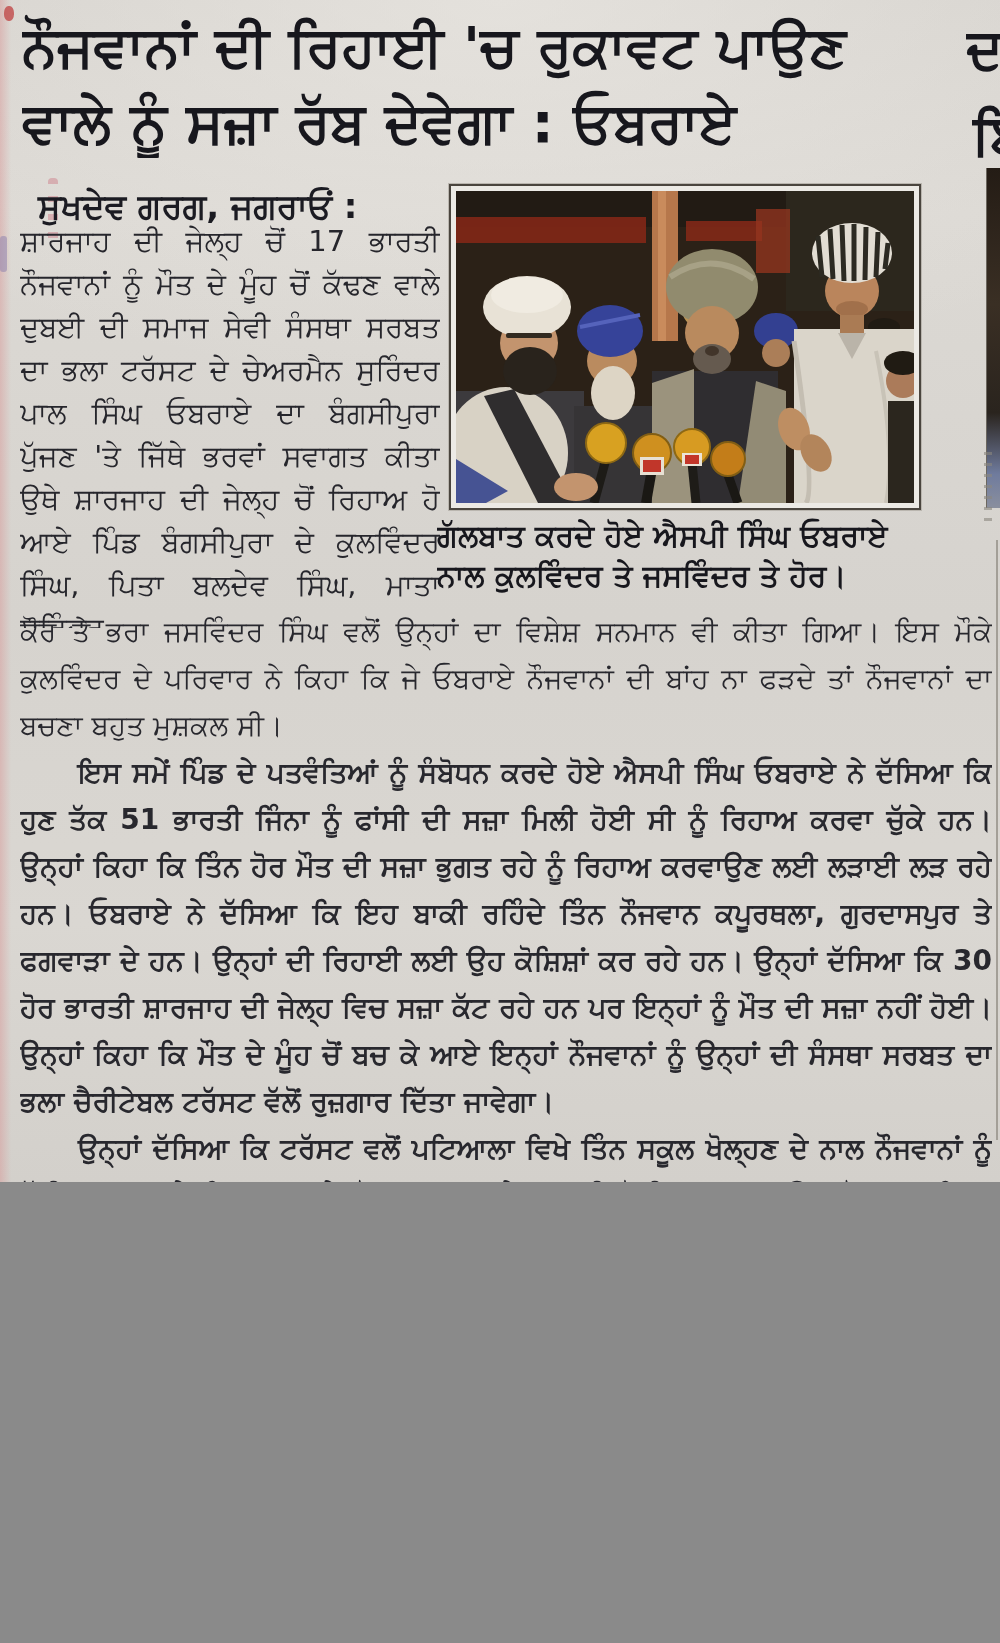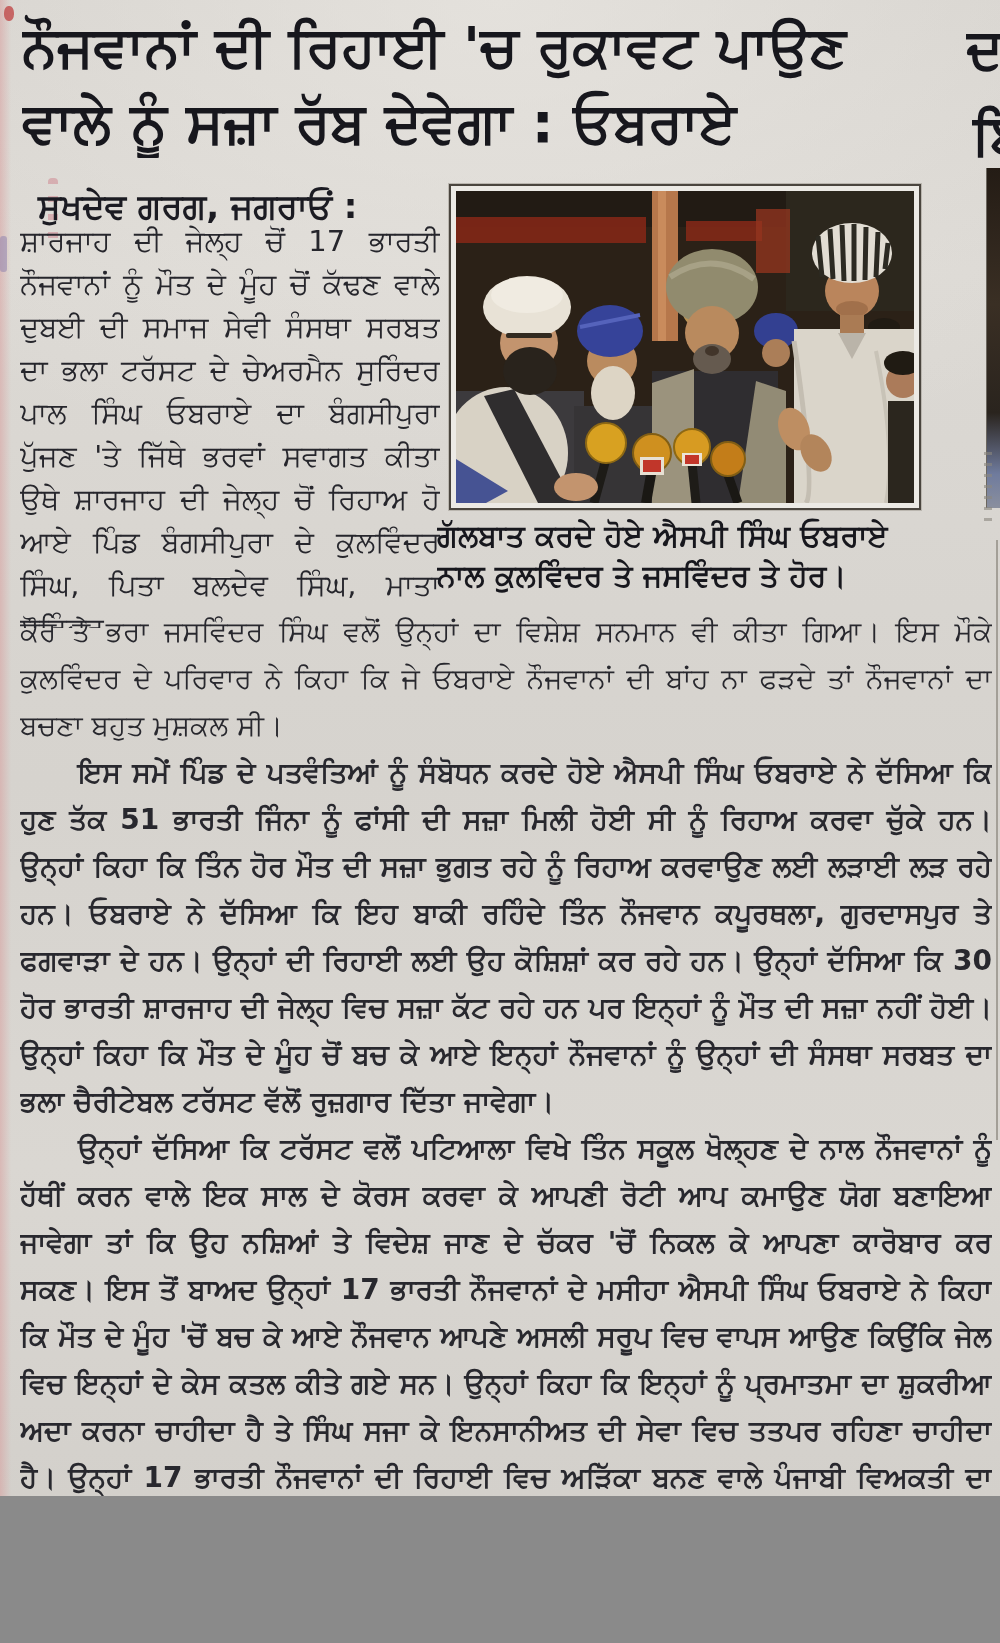--- a/index.html
+++ b/index.html
@@ -1,17 +1,17 @@
 <!DOCTYPE html>
 <html><head>
 <meta charset="utf-8">
 <style>
   html,body{margin:0;padding:0;background:#8a8a8a;}
   .clip{
-    position:relative;width:1000px;height:1496px;overflow:hidden;
+    position:relative;width:1000px;height:1182px;overflow:hidden;
     background:
       radial-gradient(130% 55% at 50% 0%, rgba(236,233,228,.65) 0%, rgba(236,233,228,0) 60%),
       linear-gradient(180deg,#d5d2cd 0%,#dcd9d4 18%,#d6d3ce 52%,#dad7d2 78%,#d3d0cb 100%);
     font-family:"DejaVu Sans",sans-serif;
     color:#222228;
   }
   
   .edge-left{position:absolute;left:0;top:0;width:11px;height:1643px;
     background:linear-gradient(90deg,rgba(216,148,148,.45),rgba(216,148,148,0));}
   .red-dot{position:absolute;left:4px;top:6px;width:10px;height:15px;background:#c04848;border-radius:45%;opacity:.8;}

